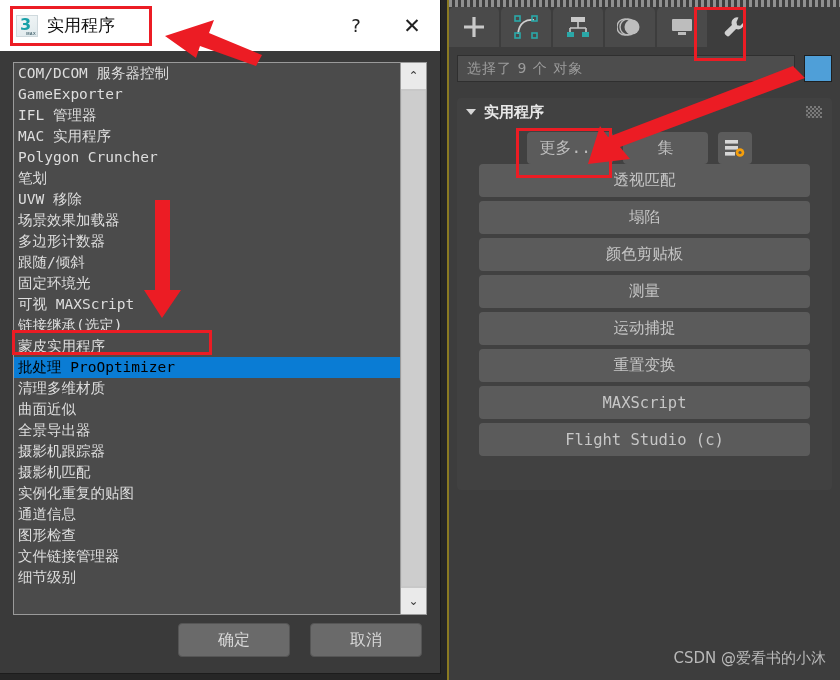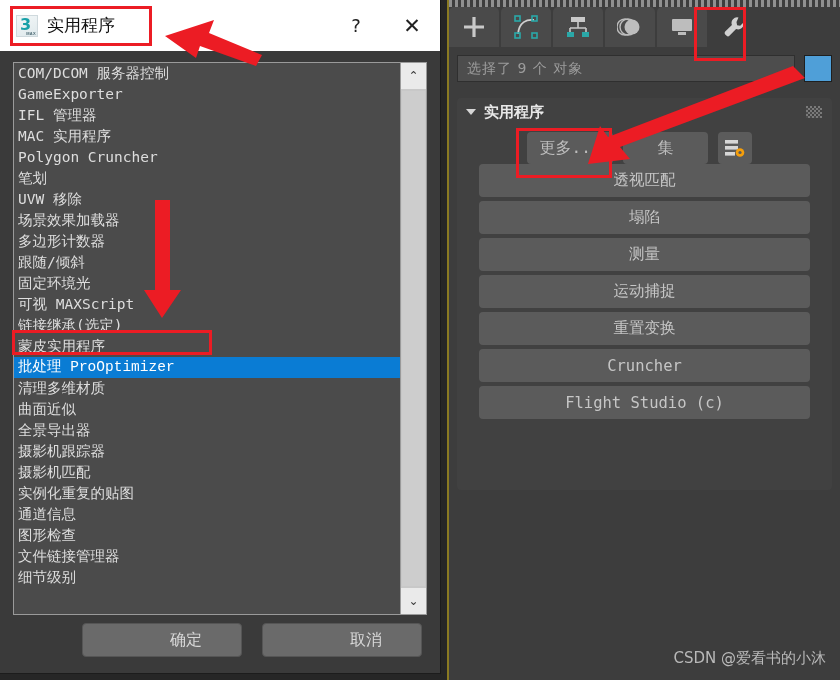--- a/index.html
+++ b/index.html
@@ -138,22 +138,21 @@
     line-height: 21px;
     padding-left: 4px;
     font-family: "DejaVu Sans Mono", monospace;
     font-size: 14.5px;
     color: #dedede;
     white-space: nowrap;
     letter-spacing: 0px;
   }
   .list-item.selected {
     background: #0a7cd4;
-    color: #ffffff;
-    font-family: Liberation Mono, monospace;
+    color: #000000;
   }
   .scrollbar {
     width: 26px;
     background: #c8c8c8;
     border-left: 1px solid #9a9a9a;
     display: flex;
     flex-direction: column;
     justify-content: space-between;
     box-sizing: border-box;
   }
@@ -183,21 +182,21 @@
     box-sizing: border-box;
   }
   .dlg-btn {
     width: 110px; height: 32px;
     background: #6a6a6a;
     border: 1px solid #555;
     border-radius: 4px;
     color: #d8d8d8;
     font-family: "DejaVu Sans", sans-serif;
     font-size: 16px;
-    display: flex; align-items: center; justify-content: center; padding-left: 48px;
+    display: flex; align-items: center; justify-content: center;
   }
 
   
   .cmdpanel {
     position: absolute;
     left: 449px; top: 0;
     width: 456px; height: 680px;
     background: #3d3d3d;
   }
   .dotstrip {
@@ -498,24 +497,25 @@
             <rect x="1" y="14" width="10" height="3.6" fill="#d7d7d7"></rect>
             <circle cx="16" cy="14.5" r="4.3" fill="#f59e0b"></circle>
             <circle cx="16" cy="14.5" r="1.6" fill="#5b5b5b"></circle>
           </svg>
         </div>
       </div>
 
       <div class="util-list" id="util-list">
           <div class="util-btn">透视匹配</div>
           <div class="util-btn">塌陷</div>
+          <div class="util-btn">颜色剪贴板</div>
           <div class="util-btn">测量</div>
           <div class="util-btn">运动捕捉</div>
           <div class="util-btn">重置变换</div>
-          <div class="util-btn">Cruncher</div>
+          <div class="util-btn">MAXScript</div>
           <div class="util-btn">Flight Studio (c)</div>
         </div>
     </div>
 
     <div class="panel-scroll"></div>
   </div>
 
   <div class="watermark">CSDN @爱看书的小沐</div>
 
   <div class="anno anno-box" style="left:10px;top:6px;width:142px;height:40px;"></div>

